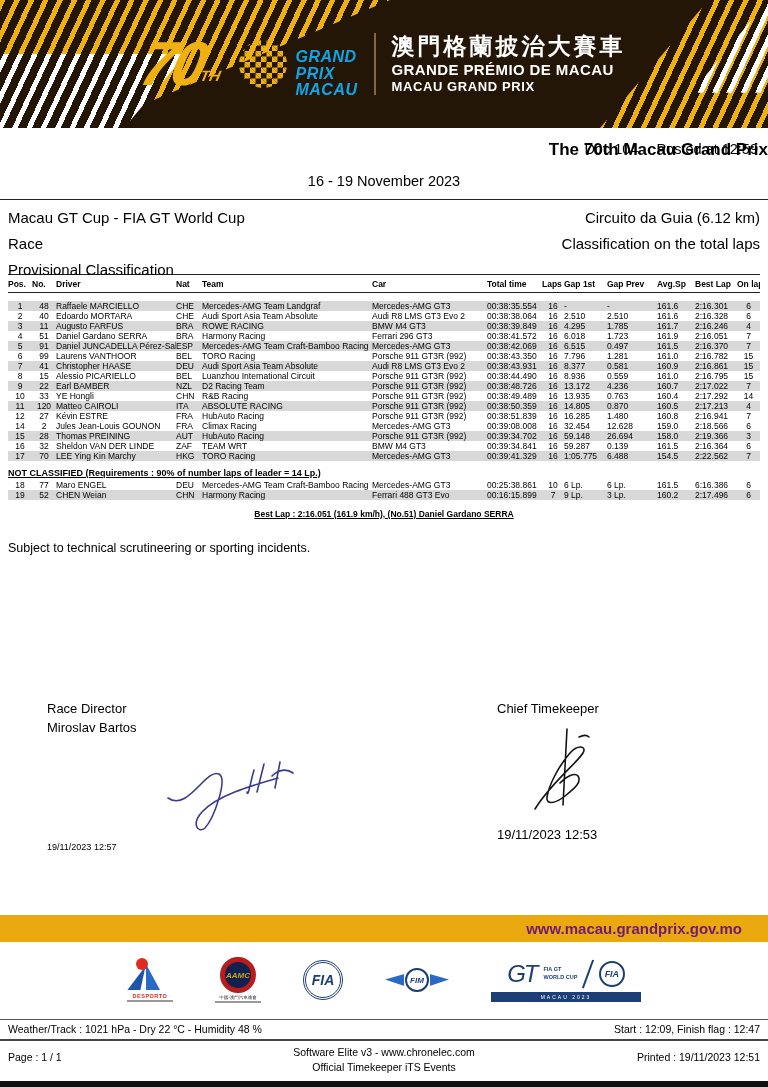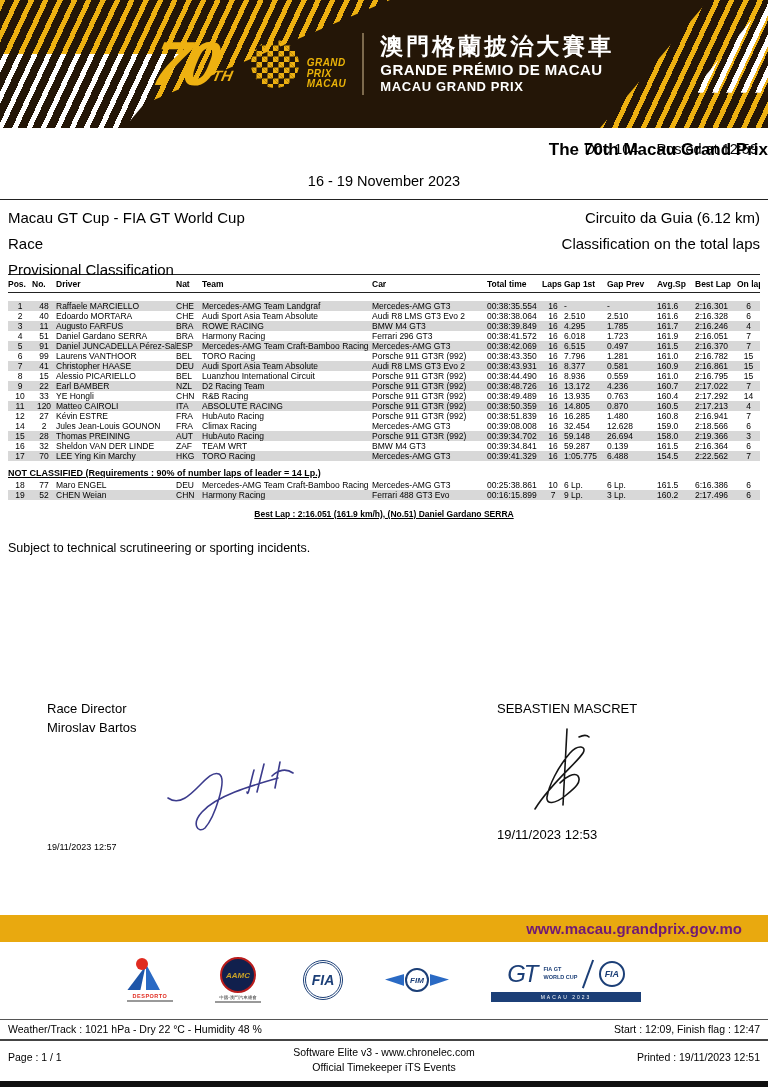--- a/index.html
+++ b/index.html
@@ -42,21 +42,21 @@
   .seventy .th { font-size:15px; position:relative; top:-4px; }
   .gp-logo { display:flex; align-items:center; gap:8px; }
   .globe {
     width:48px; height:48px; border-radius:50%;
     background-color:#241607;
     background-image:
       linear-gradient(45deg,#eeb111 25%,transparent 25%,transparent 75%,#eeb111 75%),
       linear-gradient(45deg,#eeb111 25%,transparent 25%,transparent 75%,#eeb111 75%);
     background-size:11px 11px; background-position:0 0,5.5px 5.5px;
   }
-  .gp-text { color:#eab308; font-weight:bold; font-style:italic; font-size:10px; line-height:1.05; letter-spacing:.5px;margin-top:20px; }
+  .gp-text { color:#0ea5e9; font-weight:bold; font-style:italic; font-size:16px; line-height:1.05; letter-spacing:.5px;margin-top:20px; }
   .banner-sep { width:2px; height:62px; background:#7d6a4d; }
   .banner-titles { color:#fff; line-height:1.2; }
   .banner-zh { font-size:23px; font-weight:bold; letter-spacing:3px; }
   .banner-pt { font-size:15px; font-weight:bold; letter-spacing:.4px; }
   .banner-en { font-size:13px; font-weight:bold; letter-spacing:.6px; }
 
   
   .title-block { position:relative; margin-top:12px; }
   .doc-title { text-align:right; font-size:17px; font-weight:bold; }
   .doc-meta { position:absolute; right:10px; top:1px; font-size:14.5px; }
@@ -113,21 +113,21 @@
   .logos { height:72px; display:flex; align-items:center; justify-content:center; gap:42px; margin:2px 0 3px 0; }
   .logo { display:flex; flex-direction:column; align-items:center; }
   .greyline { width:46px; height:2px; background:#999; margin-top:1px; }
 
   .despoto-mark { position:relative; width:40px; height:34px; }
   .despoto-dot { position:absolute; left:6px; top:0; width:12px; height:12px; background:#e02b20; border-radius:50%; }
   .despoto-tri1 { position:absolute; left:0; top:8px; width:0; height:0; border-left:13px solid transparent; border-bottom:24px solid #1d55a8; transform:skewX(-12deg); }
   .despoto-tri2 { position:absolute; left:16px; top:6px; width:0; height:0; border-right:14px solid transparent; border-bottom:26px solid #2a6ac4; }
   .despoto-text { font-size:5.5px; color:#e02b20; font-weight:bold; letter-spacing:.5px; margin-top:1px; }
 
-  .aamc-circle { width:36px; height:36px; border-radius:50%; background:#11204d; border:2px solid #b91c1c; display:flex; align-items:center; justify-content:center; }
+  .aamc-circle { width:36px; height:36px; border-radius:50%; background:#11204d; border:5px solid #b91c1c; display:flex; align-items:center; justify-content:center; }
   .aamc-circle span { color:#c9a227; font-size:8px; font-weight:bold; font-style:italic; }
   .aamc-sub { font-size:4.5px; color:#444; margin-top:2px; }
 
   .fia-circle { width:40px; height:40px; border-radius:50%; border:3px double #1c3f77; display:flex; align-items:center; justify-content:center; background:#fff; }
   .fia-circle span { color:#1c3f77; font-weight:bold; font-size:14px; font-style:italic; }
 
   .fim-mark { position:relative; width:64px; height:36px; display:flex; align-items:center; }
   .fim-wing { width:20px; height:12px; background:#2a6ac4; }
   .fim-wing.l { clip-path:polygon(0 45%, 100% 0, 100% 100%); }
   .fim-wing.r { clip-path:polygon(0 0, 100% 45%, 0 100%); }
@@ -521,21 +521,21 @@
     <div class="sig-name">Miroslav Bartos</div>
     <div class="sig-img-left">
       <svg width="150" height="88" viewBox="0 0 150 88">
         <path d="M6 52 C 26 66, 44 22, 57 28 C 66 33, 52 72, 43 82 C 36 88, 29 78, 40 66 C 54 50, 88 40, 116 32 M 92 24 C 88 38, 86 52, 85 46 M 102 18 L 95 46 M 110 30 C 116 24, 124 22, 131 27 M 118 16 L 113 42" stroke="#3b3b8c" fill="none" stroke-width="1.6" stroke-linecap="round"></path>
       </svg>
     </div>
     <div class="sig-date-left">19/11/2023 12:57</div>
   </div>
 
   <div class="sig-right">
-    <div class="sig-name">SEBASTIEN MASCRET</div>
+    <div class="sig-role">Chief Timekeeper</div>
     <div class="sig-img-right">
       <svg width="90" height="92" viewBox="0 0 90 92">
         <path d="M48 4 L 44 80 M 16 84 C 32 58, 58 38, 64 28 C 68 21, 59 19, 51 28 C 39 42, 30 60, 28 72 C 27 80, 36 79, 46 71 C 56 63, 63 57, 59 51 C 56 47, 46 52, 41 58 M 60 12 C 64 10, 68 10, 70 12" stroke="#151515" fill="none" stroke-width="1.6" stroke-linecap="round"></path>
       </svg>
     </div>
     <div class="sig-date-right">19/11/2023 12:53</div>
   </div>
 </div>
 
 <div class="bottom">

